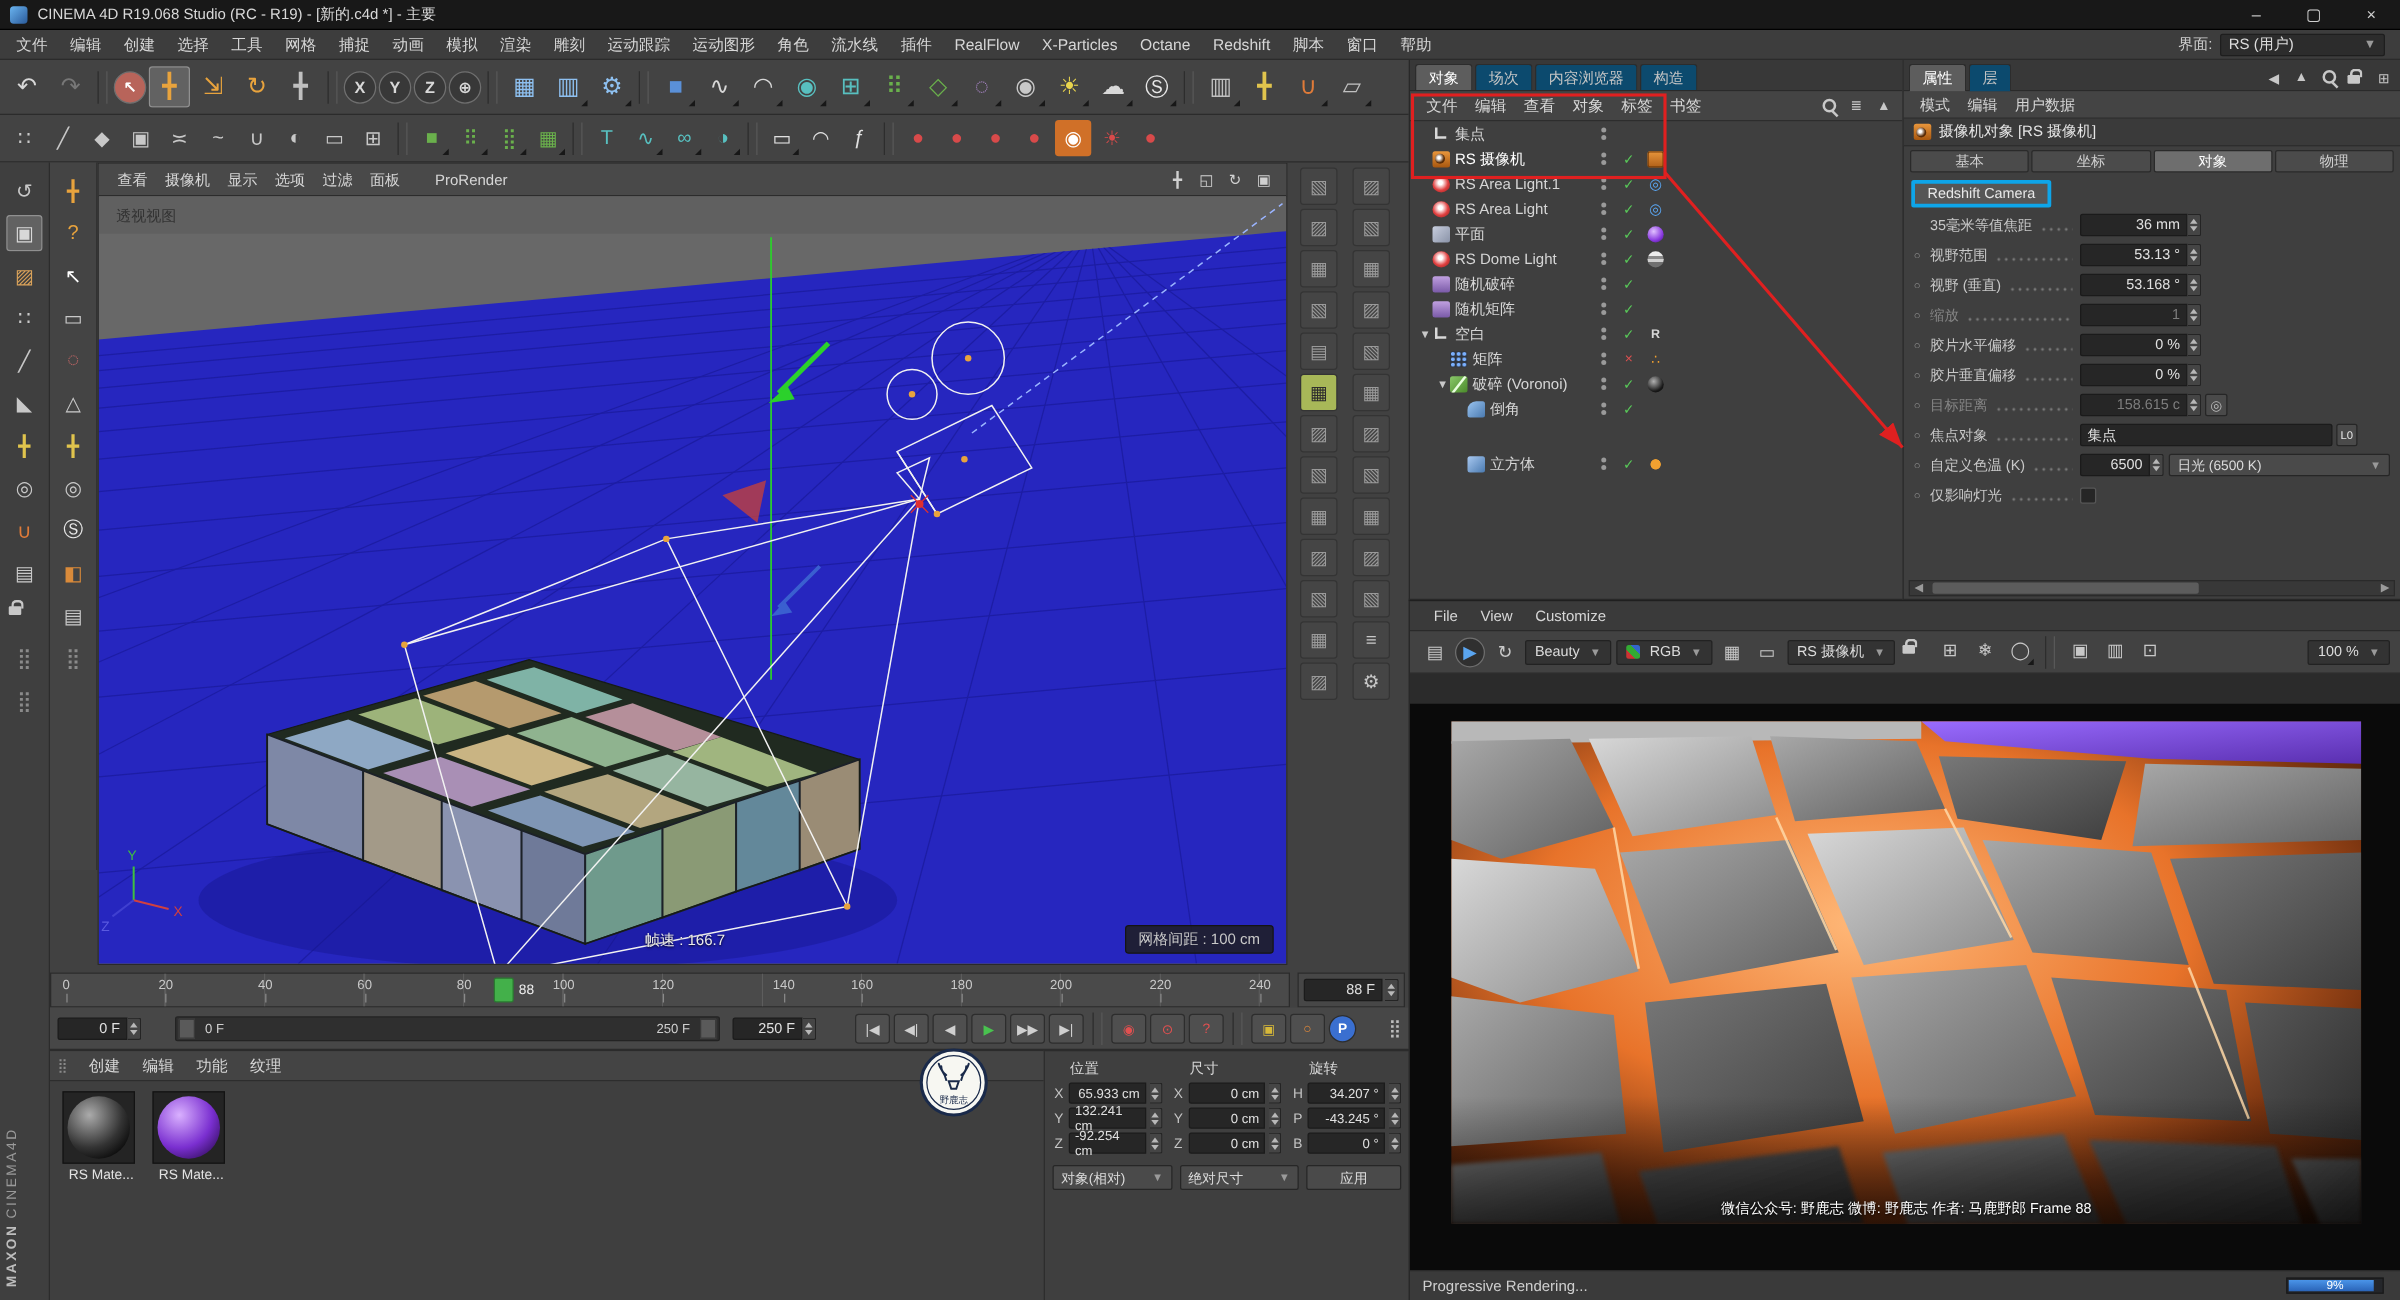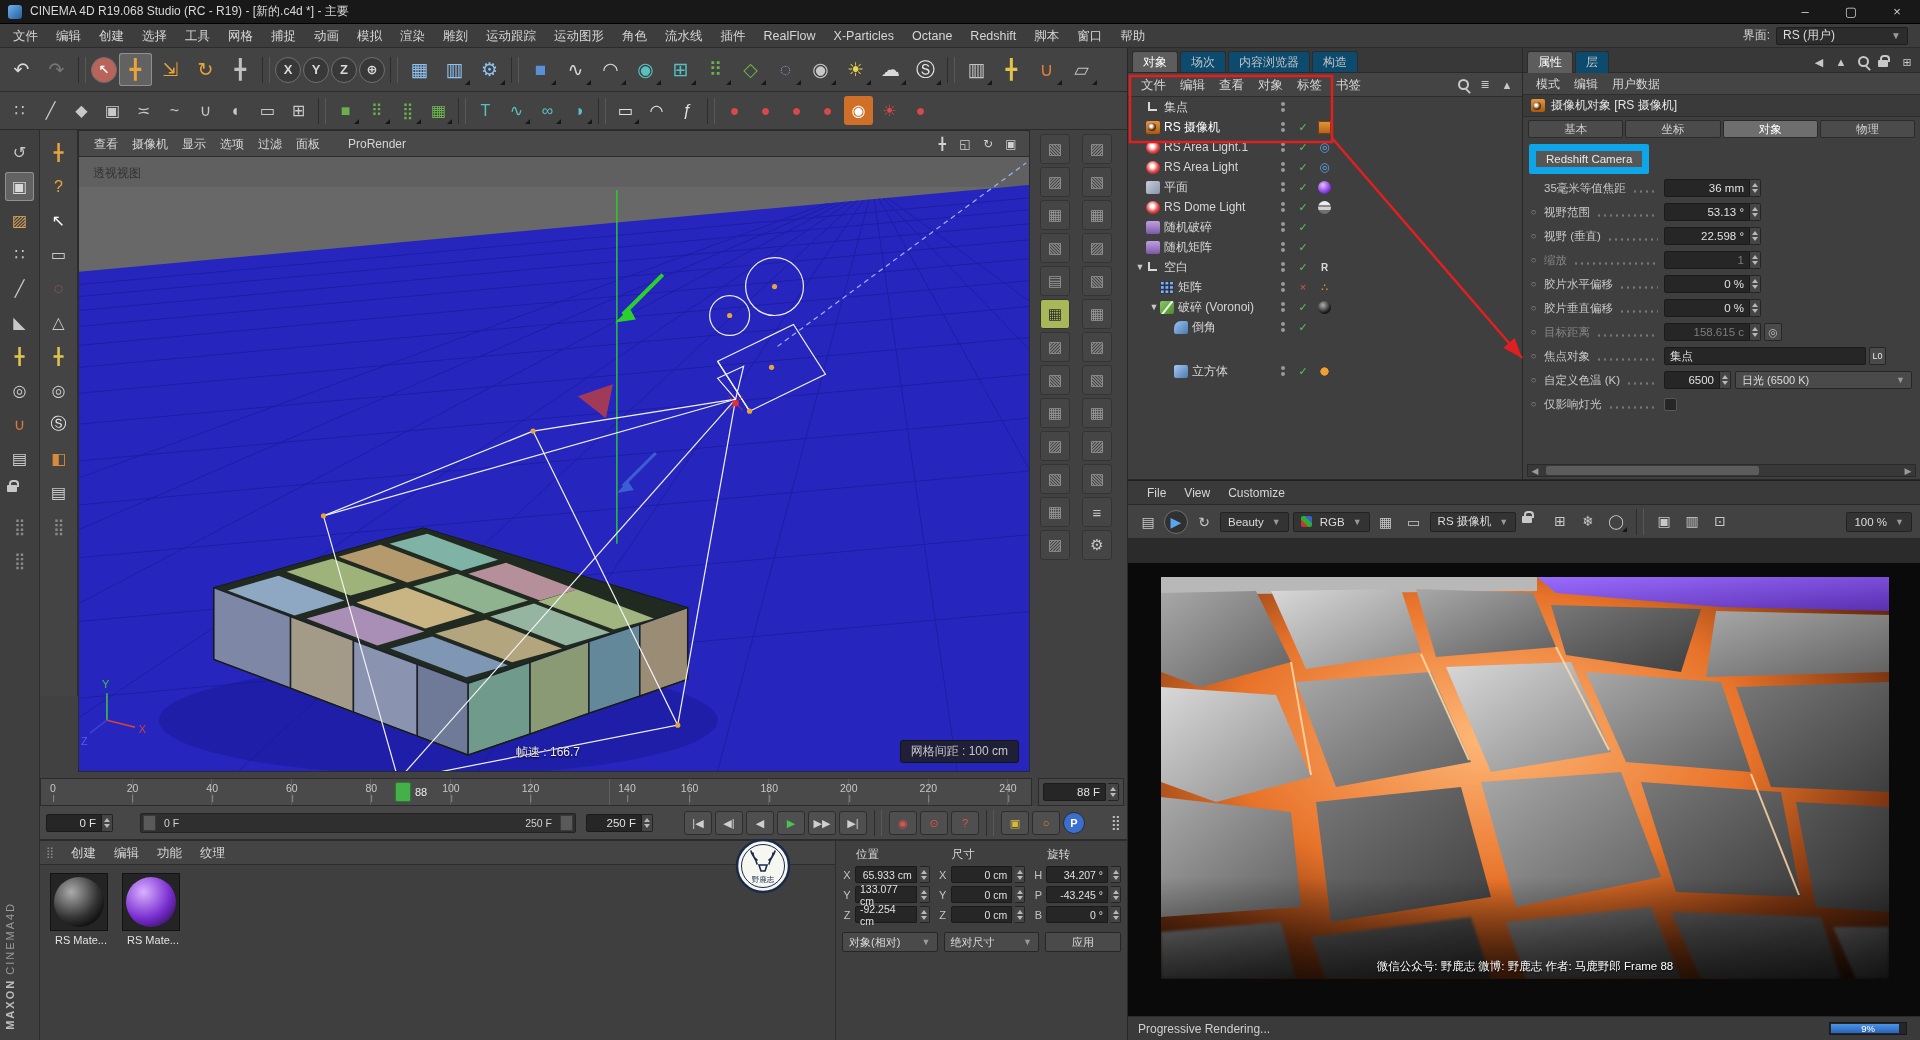--- a/index.html
+++ b/index.html
@@ -178,21 +178,21 @@
   .a-tabs{display:flex;gap:2px;padding:3px 4px 0;background:#383838;border-bottom:1px solid #2a2a2a;height:25px;align-items:flex-start;}
   .a-tabs .om-mics{margin-left:auto;margin-top:2px;}
   .a-menu{height:22px;background:#444;border-bottom:1px solid #2d2d2d;display:flex;align-items:center;padding:0 6px;}
   .a-menu .menu-item{padding:0 7px;font-size:12px;}
   .a-title{height:22px;display:flex;align-items:center;gap:6px;padding:0 8px;background:#3a3a3a;border-bottom:1px solid #2d2d2d;color:#e4e4e4;}
   .a-title .oi{flex:none;}
   .a-tabbtns{display:flex;padding:2px 4px 0;}
   .a-tabbtn{flex:1;margin:1px;height:18px;background:#4b4b4b;border:1px solid #2a2a2a;border-radius:2px;
             display:flex;align-items:center;justify-content:center;font-size:11.5px;color:#d0d0d0;}
   .a-tabbtn.on{background:#6e6e6e;color:#fff;}
-  .a-chip{display:inline-block;margin:5px 6px 2px;background:#565656;border:7px solid #0ea5e9;border-radius:2px;
+  .a-chip{display:inline-block;margin:5px 6px 2px;background:#565656;border:3px solid #0ea5e9;border-radius:2px;
           padding:2px 10px;font-size:11.5px;color:#e8e8e8;}
   .attr-row{display:flex;align-items:center;height:24px;padding:0 8px;}
   .attr-row.dis{color:#8a8a8a;}
   .a-dot{width:13px;color:#9a9a9a;font-size:9px;flex:none;}
   .a-label{font-size:11.5px;color:#c8c8c8;white-space:nowrap;}
   .attr-row.dis .a-label{color:#858585;}
   .a-lead{flex:1;height:3px;margin:6px 6px 0;background-image:radial-gradient(circle,#787878 1px,transparent 1.3px);
           background-size:6px 3px;background-repeat:repeat-x;}
   .a-widget{flex:none;width:248px;display:flex;align-items:center;}
   .a-widget .a-val{width:86px;}
@@ -657,21 +657,21 @@
           <div class="cg-r">
             <span class="cg-a">X</span>
             <span class="cg-v">65.933 cm</span>
             <span class="a-st mini">
               <i class="up"></i>
               <i class="dn"></i>
             </span>
           </div>
           <div class="cg-r">
             <span class="cg-a">Y</span>
-            <span class="cg-v">133.077 cm</span>
+            <span class="cg-v">132.241 cm</span>
             <span class="a-st mini">
               <i class="up"></i>
               <i class="dn"></i>
             </span>
           </div>
           <div class="cg-r">
             <span class="cg-a">Z</span>
             <span class="cg-v">-92.254 cm</span>
             <span class="a-st mini">
               <i class="up"></i>
@@ -987,21 +987,21 @@
               <i class="up"></i>
               <i class="dn"></i>
             </span>
           </span>
         </div>
         <div class="attr-row">
           <span class="a-dot">○</span>
           <span class="a-label">视野 (垂直)</span>
           <span class="a-lead"></span>
           <span class="a-widget">
-            <span class="a-val">22.598 °</span>
+            <span class="a-val">53.168 °</span>
             <span class="a-st">
               <i class="up"></i>
               <i class="dn"></i>
             </span>
           </span>
         </div>
         <div class="attr-row dis">
           <span class="a-dot">○</span>
           <span class="a-label">缩放</span>
           <span class="a-lead"></span>

